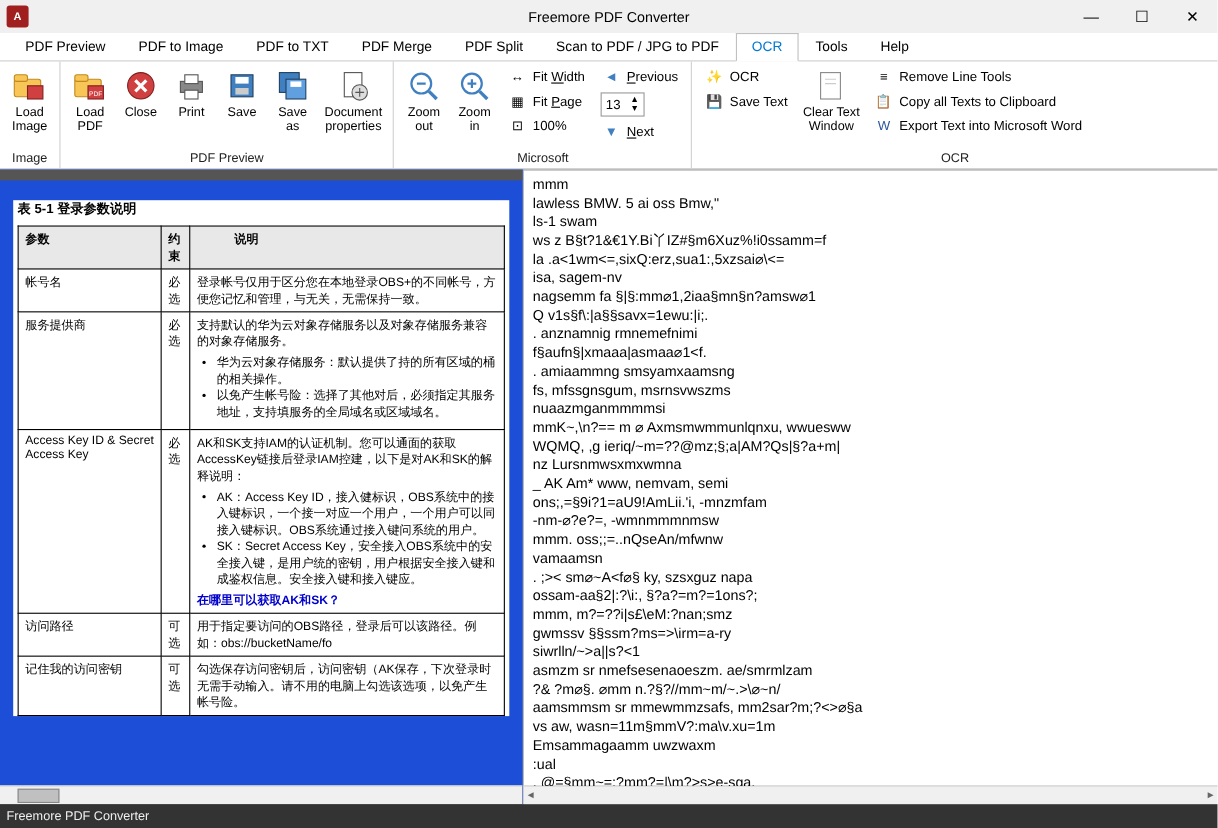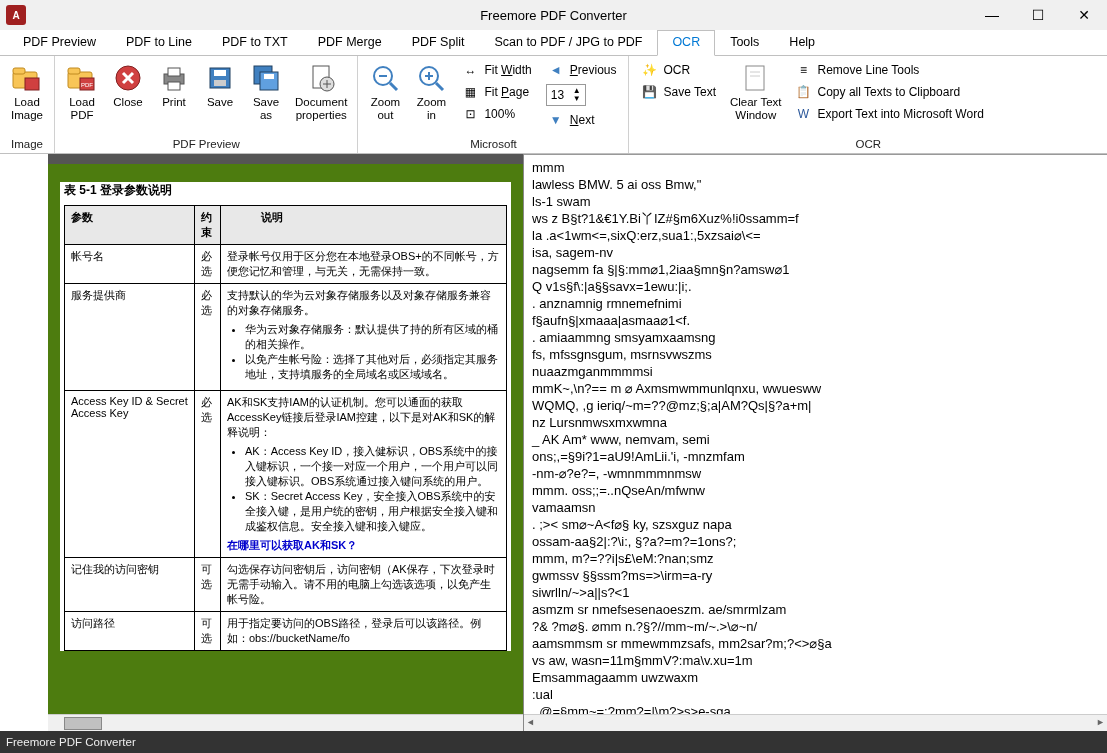--- a/index.html
+++ b/index.html
@@ -17,21 +17,21 @@
 .ribbon-group-content { flex: 1; display: flex; align-items: flex-start; gap: 4px; padding-top: 2px; }
 .ribbon-group-label { text-align: center; font-size: 11.5px; padding: 2px 0 3px; color: #222; }
 .ribbon-btn { display: flex; flex-direction: column; align-items: center; justify-content: flex-start; padding: 2px 4px; cursor: pointer; min-width: 42px; text-align: center; }
 .ribbon-icon { width: 32px; height: 32px; display: flex; align-items: center; justify-content: center; margin-bottom: 2px; }
 .ribbon-label { font-size: 11.5px; line-height: 13px; text-align: center; }
 .ribbon-col { display: flex; flex-direction: column; gap: 2px; }
 .ribbon-small-btn { display: flex; align-items: center; gap: 6px; padding: 2px 6px; cursor: pointer; font-size: 12px; white-space: nowrap; }
 .small-icon { width: 16px; height: 16px; display: inline-flex; align-items:center; justify-content:center; }
 .spinner { width: 40px; height: 22px; border: 1px solid #999; display: flex; align-items: center; padding: 0 4px; font-size: 12px; justify-content: space-between; margin:2px 4px;}
 .splitter-h { flex: 1; display: flex; min-height: 0; }
-.left-pane { width: 476px; display: flex; flex-direction: column; border-right: 1px solid #888; background:#4d7c0f; overflow:hidden;margin-left:48px; }
+.left-pane { width: 476px; display: flex; flex-direction: column; border-right: 1px solid #888; background:#1d4ed8; overflow:hidden; }
 .left-header-band { height: 10px; background:#555; color:#fff; font-size:9px; padding-left:12px; overflow:hidden;}
 .pdf-preview { flex:1; padding: 12px 0 0 0; overflow-y:auto; overflow-x:hidden; }
 .pdf-inner { background:#fff; margin:0 12px; padding:0 4px;}
 .pdf-title { font-weight: bold; font-size: 12px; margin: 6px 0; }
 .pdf-table { border-collapse: collapse; width: 100%; table-layout: fixed; font-size: 11px; }
 .pdf-table td, .pdf-table th { border: 1.5px solid #000; padding: 4px 6px; vertical-align: top; text-align: left; }
 .pdf-table th { background: #e8e8e8; font-weight: bold; }
 .pdf-table ul { padding-left: 18px; margin: 4px 0;}
 .link-blue { color: #0000cc; font-weight: bold; }
 .right-pane { flex: 1; display: flex; flex-direction: column; background: #fff; }
@@ -53,21 +53,21 @@
   <div class="titlebar-title">Freemore PDF Converter</div>
   <div class="win-controls">
     <div class="win-btn">—</div>
     <div class="win-btn">☐</div>
     <div class="win-btn">✕</div>
   </div>
 </div>
 
 <div class="tabs">
   <div class="tab">PDF Preview</div>
-  <div class="tab">PDF to Line</div>
+  <div class="tab">PDF to Image</div>
   <div class="tab">PDF to TXT</div>
   <div class="tab">PDF Merge</div>
   <div class="tab">PDF Split</div>
   <div class="tab">Scan to PDF / JPG to PDF</div>
   <div class="tab active">OCR</div>
   <div class="tab">Tools</div>
   <div class="tab">Help</div>
 </div>
 
 <div class="ribbon">
@@ -289,30 +289,30 @@
 选</td>
             <td style="white-space: pre-line;"><span>支持默认的华为云对象存储服务以及对象存储服务兼容的对象存储服务。</span><ul><li>华为云对象存储服务：默认提供了持的所有区域的桶的相关操作。</li><li>以免产生帐号险：选择了其他对后，必须指定其服务地址，支持填服务的全局域名或区域域名。</li></ul></td>
           </tr>
           <tr>
             <td style="white-space: pre-line;">Access Key ID &amp; Secret Access Key</td>
             <td style="white-space: pre-line;">必
 选</td>
             <td style="white-space: pre-line;"><span>AK和SK支持IAM的认证机制。您可以通面的获取AccessKey链接后登录IAM控建，以下是对AK和SK的解释说明：</span><ul><li>AK：Access Key ID，接入健标识，OBS系统中的接入键标识，一个接一对应一个用户，一个用户可以同接入键标识。OBS系统通过接入键问系统的用户。</li><li>SK：Secret Access Key，安全接入OBS系统中的安全接入键，是用户统的密钥，用户根据安全接入键和成鉴权信息。安全接入键和接入键应。</li></ul><div class="link-blue">在哪里可以获取AK和SK？</div></td>
           </tr>
           <tr>
+            <td style="white-space: pre-line;">访问路径</td>
+            <td style="white-space: pre-line;">可
+选</td>
+            <td style="white-space: pre-line;">用于指定要访问的OBS路径，登录后可以该路径。例如：obs://bucketName/fo</td>
+          </tr>
+          <tr>
             <td style="white-space: pre-line;">记住我的访问密钥</td>
             <td style="white-space: pre-line;">可
 选</td>
             <td style="white-space: pre-line;">勾选保存访问密钥后，访问密钥（AK保存，下次登录时无需手动输入。请不用的电脑上勾选该选项，以免产生帐号险。</td>
-          </tr>
-          <tr>
-            <td style="white-space: pre-line;">访问路径</td>
-            <td style="white-space: pre-line;">可
-选</td>
-            <td style="white-space: pre-line;">用于指定要访问的OBS路径，登录后可以该路径。例如：obs://bucketName/fo</td>
           </tr>
         </tbody>
           </table>
       </div>
     </div>
     <div class="left-hscroll">
         <div class="left-hscroll-thumb"></div>
       </div>
   </div>
 

